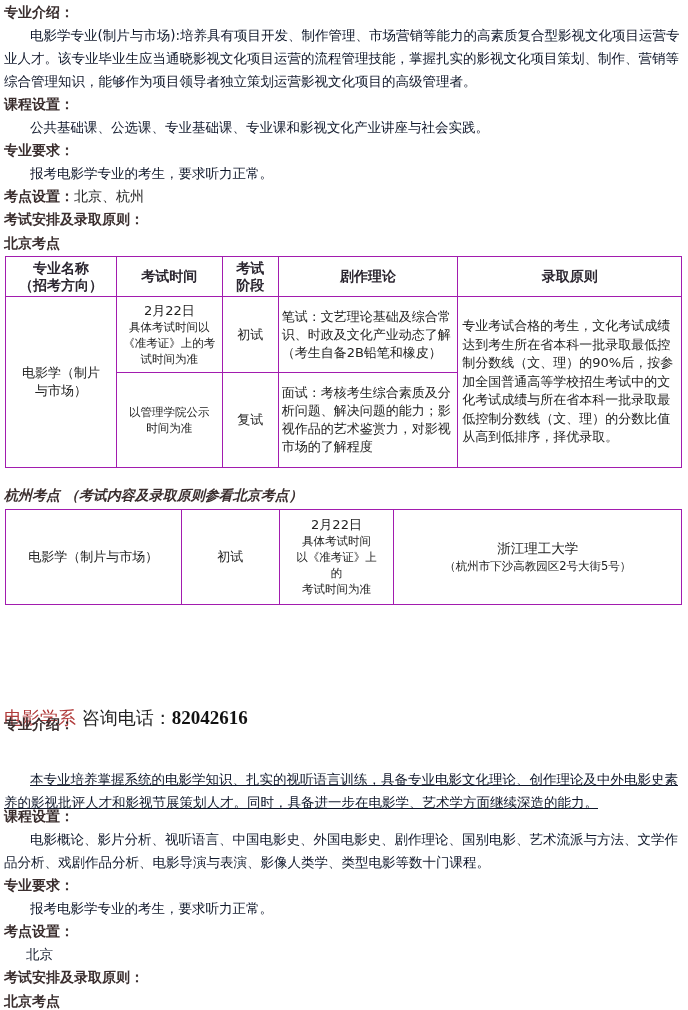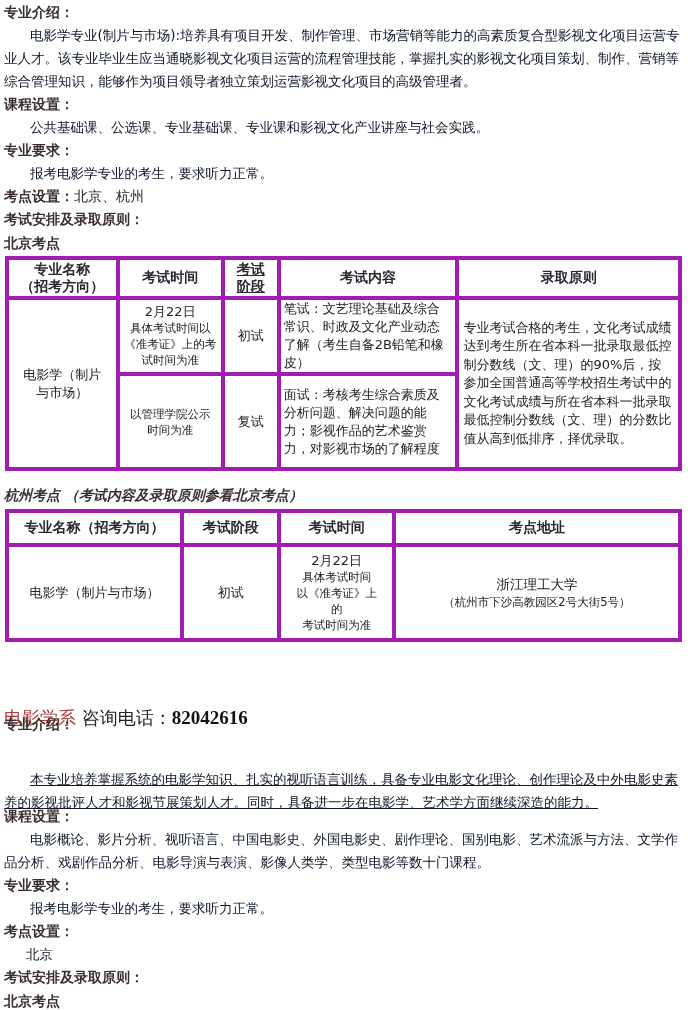--- a/index.html
+++ b/index.html
@@ -6,21 +6,21 @@
   body {
     width:688px; height:1010px; overflow:hidden; position:relative;
     font-family: "DejaVu Sans", "Liberation Sans", sans-serif;
     color:#222; font-size:13px;
   }
   .page { position:absolute; left:0; top:0; width:688px; }
   .h { position:absolute; left:4px; font-weight:bold; font-size:14px; color:#3a2e2e; line-height:20px; white-space:nowrap; }
   .p { position:absolute; left:4px; width:680px; font-size:13.5px; line-height:23px; color:#0f172a; }
   .ind { text-indent:26px; }
   table { position:absolute; border-collapse:collapse; font-size:13px; color:#222; }
-  td, th { border:4px solid #a21caf; text-align:center; vertical-align:middle; padding:0 3px; }
+  td, th { border:1px solid #a21caf; text-align:center; vertical-align:middle; padding:0 3px; }
   th { font-weight:bold; color:#2b2630; font-size:14px; }
   .left { text-align:left; }
   .sm { font-size:11.5px; line-height:16px; }
   .cell-lines { line-height:18px; }
   .red { color:#b03a3a; }
   .title { position:absolute; left:4px; top:706px; font-size:18px; line-height:24px; white-space:nowrap; }
   .title .phone-label { color:#222; font-weight:normal; }
   .title .phone { font-family:"Liberation Serif", serif; font-weight:bold; color:#111; font-size:19px; }
 </style>
 </head>
@@ -52,25 +52,25 @@
         <col style="width:180px">
         <col style="width:224px">
     </colgroup>
     <tbody>
         <tr style="height:40px;">
       <th style="line-height:17px;">
         <div>专业名称</div>
         <div>（招考方向）</div>
       </th>
       <th>考试时间</th>
-      <th style="line-height:17px;text-decoration:underline;">
+      <th style="line-height:17px;">
         <div>考试</div>
         <div>阶段</div>
       </th>
-      <th>考试内容</th>
+      <th>剧作理论</th>
       <th>录取原则</th>
     </tr>
     <tr style="height:76px;">
       <td rowspan="2" style="line-height:18px; padding:0 14px;">电影学（制片与市场）</td>
       <td class="sm">
         <div style="font-size:13px;">2月22日</div>
         <div>具体考试时间以《准考证》上的考试时间为准</div>
       </td>
       <td>初试</td>
       <td class="left cell-lines">笔试：文艺理论基础及综合常识、时政及文化产业动态了解（考生自备2B铅笔和橡皮）</td>
@@ -87,26 +87,20 @@
   <div class="h" style="top:485px;font-style:italic;">杭州考点 （考试内容及录取原则参看北京考点）</div>
 
   <table style="left:5px; top:509px; width:677px;">
     <colgroup>
       <col style="width:176px">
         <col style="width:98px">
         <col style="width:115px">
         <col style="width:288px">
     </colgroup>
     <tbody>
-        <tr style="height:34px;">
-      <th>专业名称（招考方向）</th>
-      <th>考试阶段</th>
-      <th>考试时间</th>
-      <th>考点地址</th>
-    </tr>
     <tr style="height:95px;">
       <td>电影学（制片与市场）</td>
       <td>初试</td>
       <td class="sm">
         <div style="font-size:13px;">2月22日</div>
         <div>具体考试时间</div>
         <div>以《准考证》上</div>
         <div>的</div>
         <div>考试时间为准</div>
       </td>

